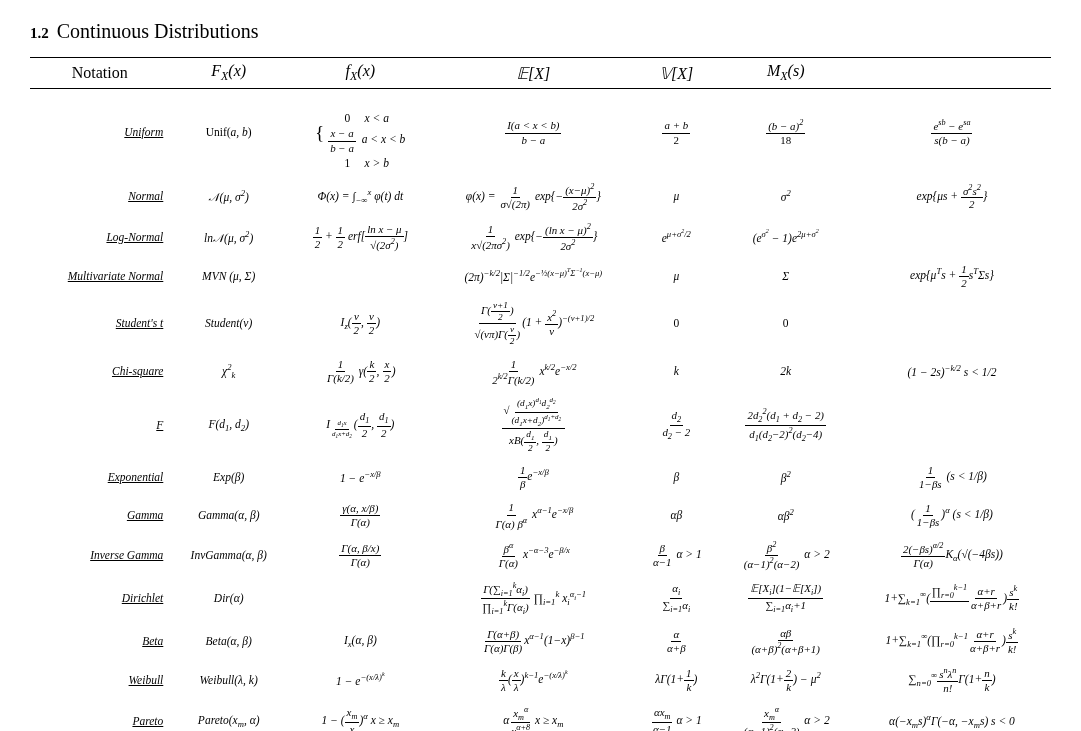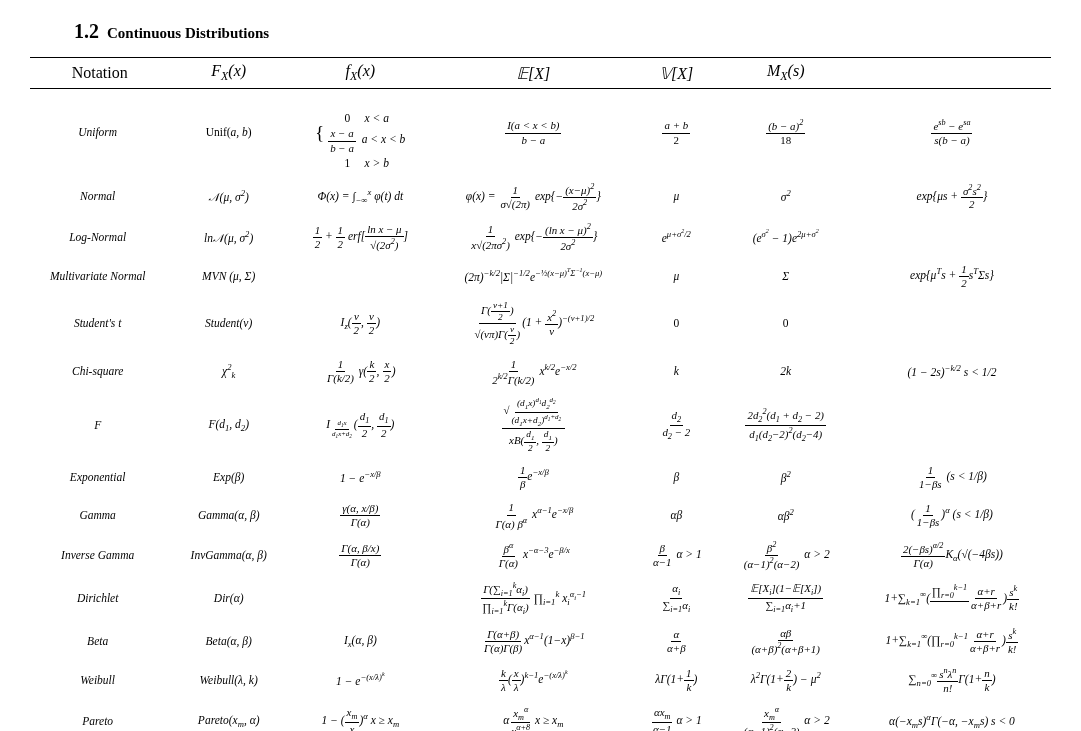--- a/index.html
+++ b/index.html
@@ -11,26 +11,25 @@
       padding: 20px 30px;
     }
     .section-title {
       display: flex;
       align-items: baseline;
       gap: 8px;
       margin-bottom: 14px;
     }
     .section-num {
       font-weight: bold;
+      font-size: 15px;
+    }
+    .section-name {
+      font-weight: normal;
       font-size: 20px;
-      margin-left: 44px;
-    }
-    .section-name {
-      font-weight: bold;
-      font-size: 15px;
       text-align: center;
     }
     table {
       width: 100%;
       border-collapse: collapse;
       font-size: 12px;
     }
     thead tr {
       border-top: 1.5px solid #000;
       border-bottom: 1px solid #000;
@@ -45,23 +44,24 @@
       font-size: 16px;
     }
     td {
       padding: 5px 6px;
       vertical-align: middle;
       text-align: center;
       font-size: 11.5px;
       line-height: 1.5;
     }
     td:first-child {
-      text-align: center;
+      text-align: right;
       font-style: italic;
       padding-left: 2px;
+      text-decoration: underline;
     }
     td:nth-child(2) {
     }
     .math {
       font-style: italic;
     }
     .frac {
       display: inline-flex;
       flex-direction: column;
       align-items: center;

